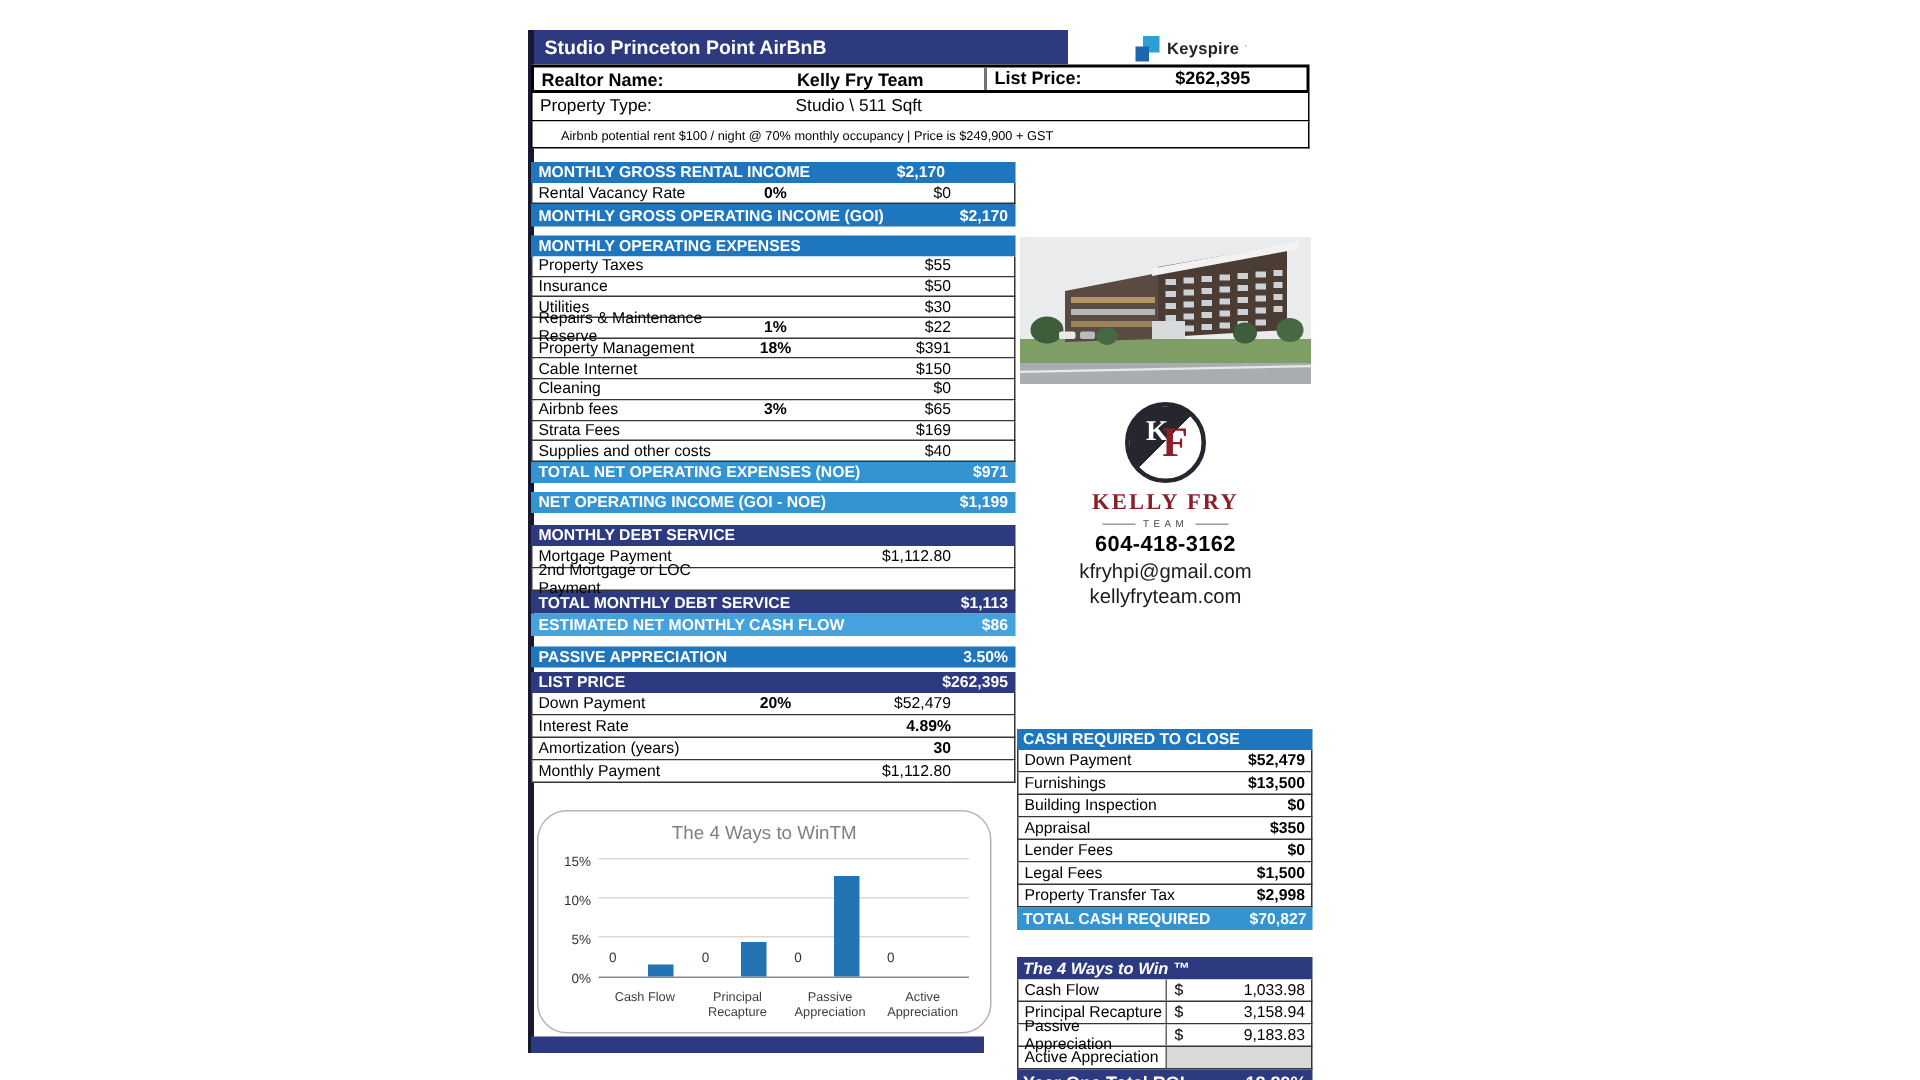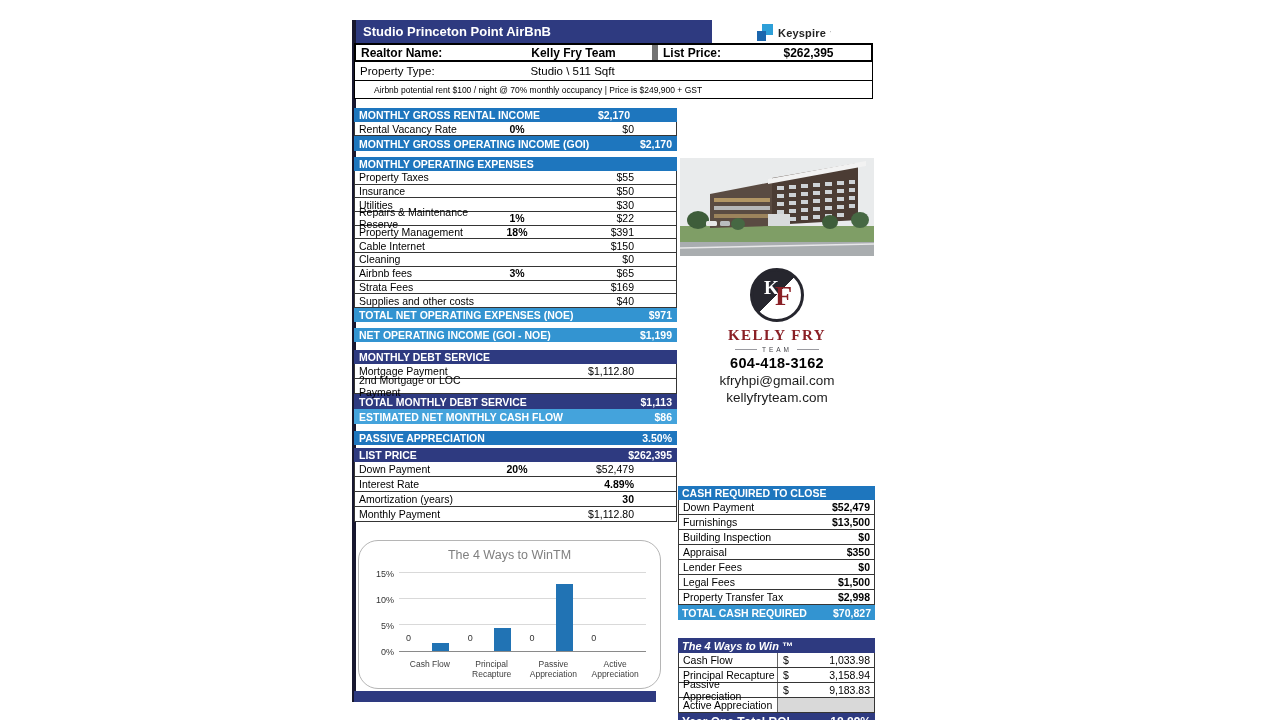--- a/index.html
+++ b/index.html
@@ -13,21 +13,21 @@
   .h-row1 { position:absolute; left:4px; top:2px; width:356px; height:23px; background:#2e3a80; color:#fff; font-weight:bold; font-size:13px; display:flex; align-items:center; padding-left:7px; }
   .keyspire { position:absolute; left:405px; top:4px; height:21px; display:flex; align-items:center; gap:4px; }
   .ks-mark { position:relative; width:17px; height:18px; }
   .ks-sq-light { position:absolute; left:5px; top:0; width:11px; height:11px; background:#2d9fd8; }
   .ks-sq-dark { position:absolute; left:0; top:7px; width:9px; height:10px; background:#1b66ad; }
   .ks-text { font-size:11px; font-weight:600; color:#242424; letter-spacing:.2px; }
   .ks-tm { font-size:6px; color:#888; vertical-align:top; }
 
   .h-row2 { position:absolute; left:2px; top:25px; width:519px; height:19px; border:2px solid #000; display:flex; align-items:center; font-size:12px; font-weight:bold; background:#fff; }
   .h-row2 .lcell { display:flex; width:356px; height:100%; align-items:flex-end; }
-  .h-row2 .rcell { display:flex; flex:1; height:100%; align-items:flex-end; border-left:6px solid #737373; }
+  .h-row2 .rcell { display:flex; flex:1; height:100%; align-items:flex-start; border-left:2px solid #737373; }
   .h-lab { padding-left:5px; width:155px; }
   .h-val { width:125px; text-align:center; }
   .h-row2 .rcell .h-lab { width:88px; }
   .h-row2 .rcell .h-val { flex:1; }
 
   .h-row3 { position:absolute; left:2px; top:44px; width:519px; height:19px; border:1px solid #000; border-top:none; display:flex; align-items:center; font-size:11.5px; background:#fff; }
   .h-row4 { position:absolute; left:2px; top:63px; width:519px; height:18px; border:1px solid #000; border-top:none; display:flex; align-items:center; font-size:8.5px; padding-left:19px; background:#fff; }
 
   
   .sec { position:absolute; left:2px; width:323px; }

